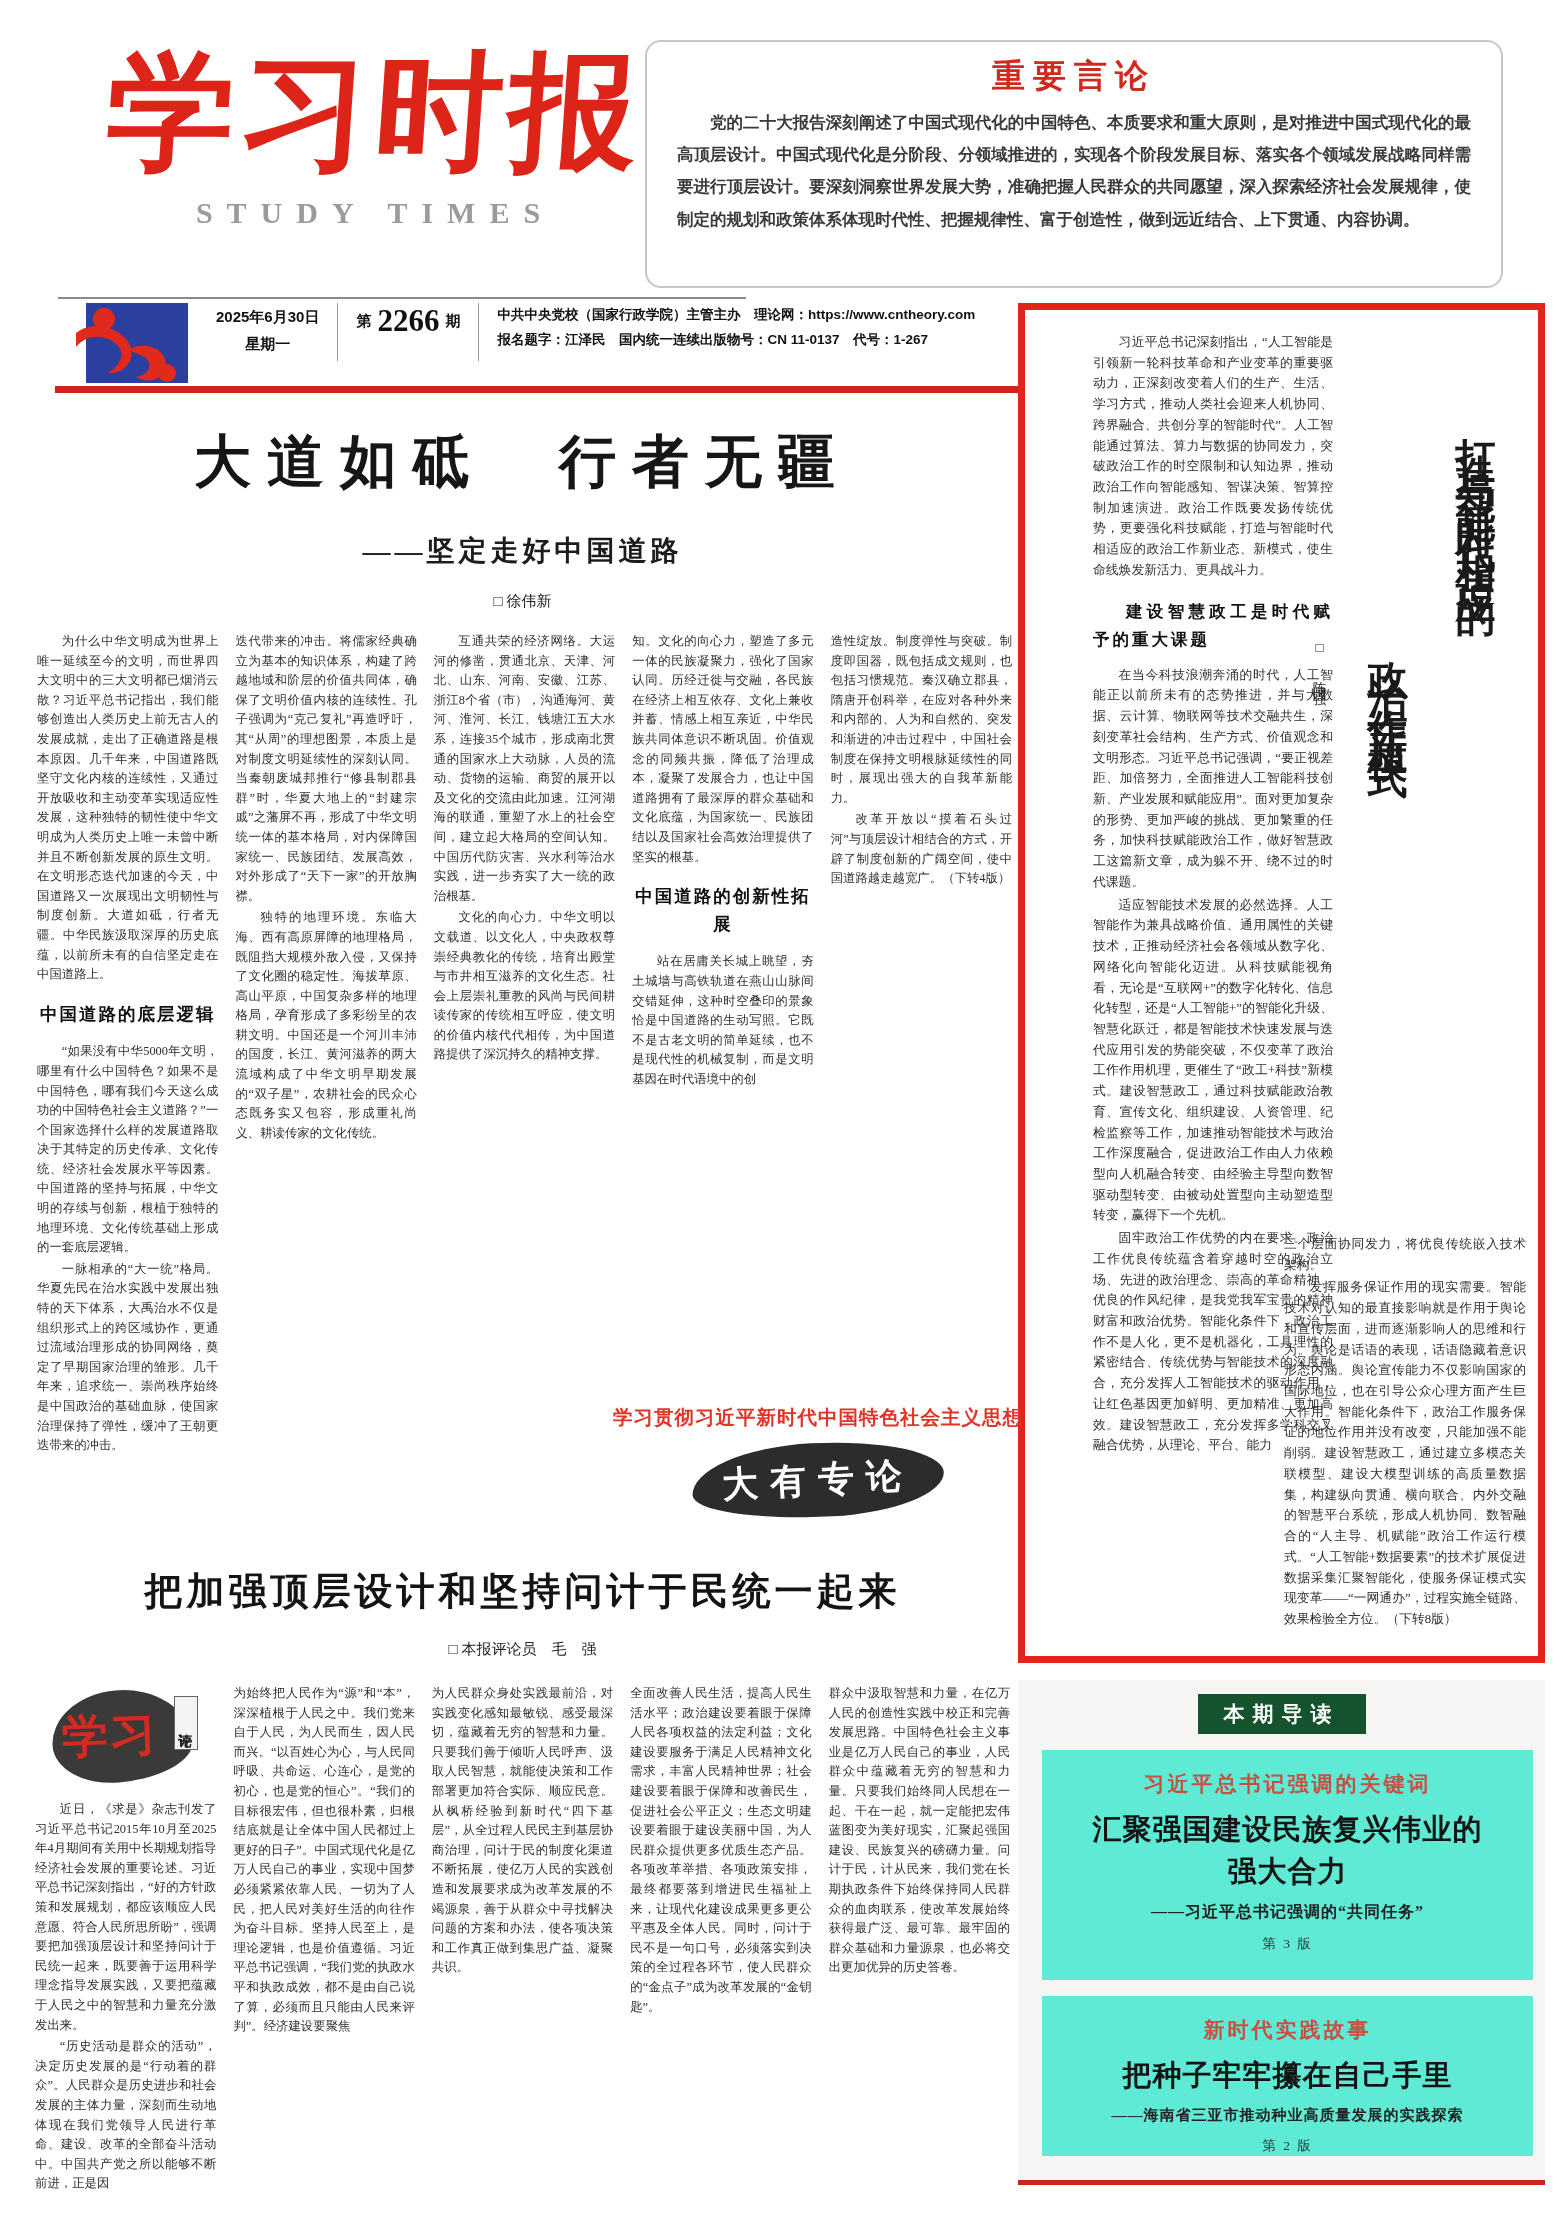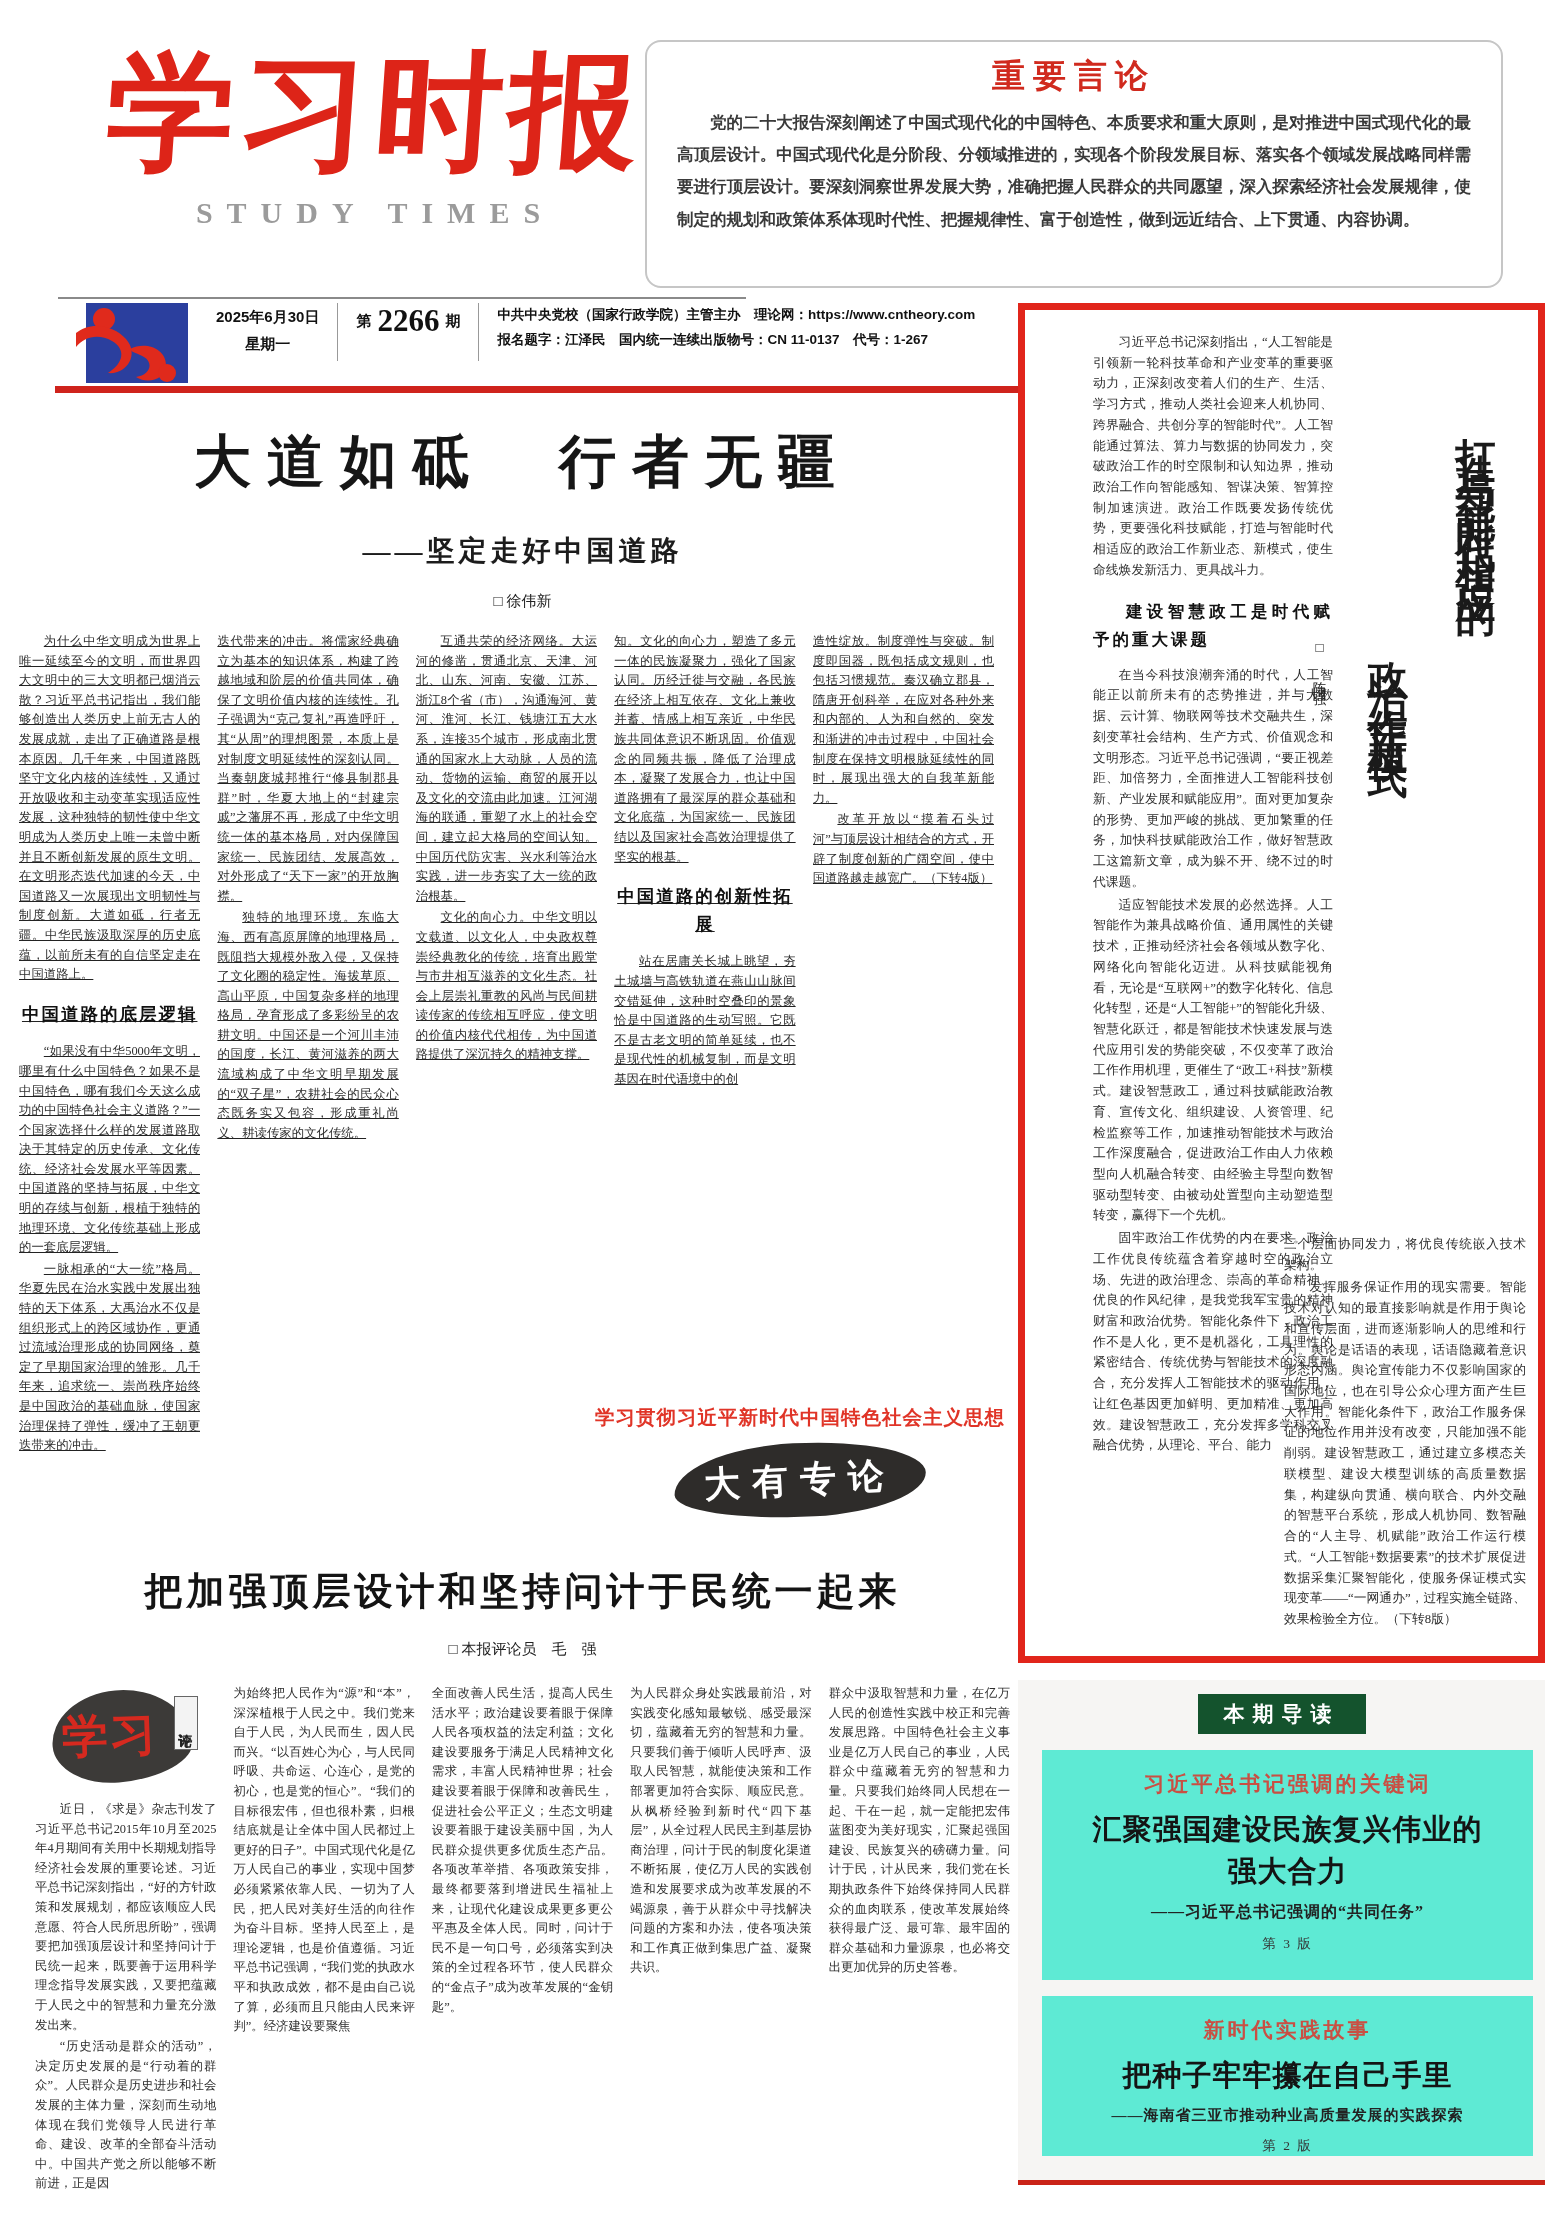--- a/index.html
+++ b/index.html
@@ -30,21 +30,21 @@
   .remarks{left:645px;top:40px;width:858px;height:248px;border:2px solid #c6c6c6;border-radius:16px;
            padding:10px 30px 0 30px;box-sizing:border-box;background:#fff;}
   .remarks-title{text-align:center;color:#d02a1e;font-size:33px;font-weight:900;letter-spacing:8px;margin:2px 0 8px;}
   .remarks-body{font-size:16.5px;line-height:1.95;text-align:justify;text-indent:2em;color:#3a3a3a;font-weight:bold;}
 
   
   .main-head{left:35px;top:424px;width:975px;text-align:center;font-size:57px;font-weight:900;
              letter-spacing:16px;color:#161616;white-space:nowrap;}
   .main-sub{left:35px;top:532px;width:975px;text-align:center;font-size:28px;font-weight:bold;color:#1c1c1c;letter-spacing:4px;}
   .main-byline{left:35px;top:592px;width:975px;text-align:center;font-size:15px;color:#222;}
-  .cols{left:19px;top:632px;width:975px;height:920px;display:flex;gap:17px;text-decoration:underline;}
+  .cols{left:37px;top:632px;width:975px;height:920px;display:flex;gap:17px;}
   .col{flex:1 1 0;font-size:12.4px;line-height:1.58;text-align:justify;color:#2e2e2e;overflow:hidden;}
   .col p{margin:0 0 2px;text-indent:2em;}
   .col p.noind{text-indent:0;}
   .colhead{font-family:"Liberation Sans","DejaVu Sans",sans-serif;font-weight:bold;font-size:17.5px;
            text-align:center;letter-spacing:2px;margin:16px 0 14px;color:#111;text-indent:0;}
   .banner{right:0;bottom:2px;width:388px;height:152px;background:#fff;z-index:3;display:flex;
           flex-direction:column;align-items:center;justify-content:flex-start;padding-top:6px;box-sizing:border-box;}
   .banner-line{color:#e03427;font-weight:900;font-size:19.5px;letter-spacing:1px;white-space:nowrap;}
   .banner-stamp{margin-top:12px;width:252px;height:74px;background:#2e2c2a;color:#fff;
                 border-radius:48% 52% 45% 55% / 62% 48% 52% 38%;transform:rotate(-3deg);
@@ -202,24 +202,24 @@
         <div class="stamp-cn">学习</div>
         <div class="stamp-tag sans">评论</div>
       </div>
       <p>近日，《求是》杂志刊发了习近平总书记2015年10月至2025年4月期间有关用中长期规划指导经济社会发展的重要论述。习近平总书记深刻指出，“好的方针政策和发展规划，都应该顺应人民意愿、符合人民所思所盼”，强调要把加强顶层设计和坚持问计于民统一起来，既要善于运用科学理念指导发展实践，又要把蕴藏于人民之中的智慧和力量充分激发出来。</p>
       <p>“历史活动是群众的活动”，决定历史发展的是“行动着的群众”。人民群众是历史进步和社会发展的主体力量，深刻而生动地体现在我们党领导人民进行革命、建设、改革的全部奋斗活动中。中国共产党之所以能够不断前进，正是因</p>
     </div>
     <div class="col">
       <p class="noind">为始终把人民作为“源”和“本”，深深植根于人民之中。我们党来自于人民，为人民而生，因人民而兴。“以百姓心为心，与人民同呼吸、共命运、心连心，是党的初心，也是党的恒心”。“我们的目标很宏伟，但也很朴素，归根结底就是让全体中国人民都过上更好的日子”。中国式现代化是亿万人民自己的事业，实现中国梦必须紧紧依靠人民、一切为了人民，把人民对美好生活的向往作为奋斗目标。坚持人民至上，是理论逻辑，也是价值遵循。习近平总书记强调，“我们党的执政水平和执政成效，都不是由自己说了算，必须而且只能由人民来评判”。经济建设要聚焦</p>
     </div>
     <div class="col">
+      <p class="noind">为人民群众身处实践最前沿，对实践变化感知最敏锐、感受最深切，蕴藏着无穷的智慧和力量。只要我们善于倾听人民呼声、汲取人民智慧，就能使决策和工作部署更加符合实际、顺应民意。从枫桥经验到新时代“四下基层”，从全过程人民民主到基层协商治理，问计于民的制度化渠道不断拓展，使亿万人民的实践创造和发展要求成为改革发展的不竭源泉，善于从群众中寻找解决问题的方案和办法，使各项决策和工作真正做到集思广益、凝聚共识。</p>
+    </div>
+    <div class="col">
       <p class="noind">全面改善人民生活，提高人民生活水平；政治建设要着眼于保障人民各项权益的法定利益；文化建设要服务于满足人民精神文化需求，丰富人民精神世界；社会建设要着眼于保障和改善民生，促进社会公平正义；生态文明建设要着眼于建设美丽中国，为人民群众提供更多优质生态产品。各项改革举措、各项政策安排，最终都要落到增进民生福祉上来，让现代化建设成果更多更公平惠及全体人民。同时，问计于民不是一句口号，必须落实到决策的全过程各环节，使人民群众的“金点子”成为改革发展的“金钥匙”。</p>
-    </div>
-    <div class="col">
-      <p class="noind">为人民群众身处实践最前沿，对实践变化感知最敏锐、感受最深切，蕴藏着无穷的智慧和力量。只要我们善于倾听人民呼声、汲取人民智慧，就能使决策和工作部署更加符合实际、顺应民意。从枫桥经验到新时代“四下基层”，从全过程人民民主到基层协商治理，问计于民的制度化渠道不断拓展，使亿万人民的实践创造和发展要求成为改革发展的不竭源泉，善于从群众中寻找解决问题的方案和办法，使各项决策和工作真正做到集思广益、凝聚共识。</p>
     </div>
     <div class="col">
       <p class="noind">群众中汲取智慧和力量，在亿万人民的创造性实践中校正和完善发展思路。中国特色社会主义事业是亿万人民自己的事业，人民群众中蕴藏着无穷的智慧和力量。只要我们始终同人民想在一起、干在一起，就一定能把宏伟蓝图变为美好现实，汇聚起强国建设、民族复兴的磅礴力量。问计于民，计从民来，我们党在长期执政条件下始终保持同人民群众的血肉联系，使改革发展始终获得最广泛、最可靠、最牢固的群众基础和力量源泉，也必将交出更加优异的历史答卷。</p>
     </div>
   </div>
 
   <div class="abs guide">
     <div class="guide-label">本期导读</div>
     <div class="gcard gc1">
       <div class="g-kicker">习近平总书记强调的关键词</div>

